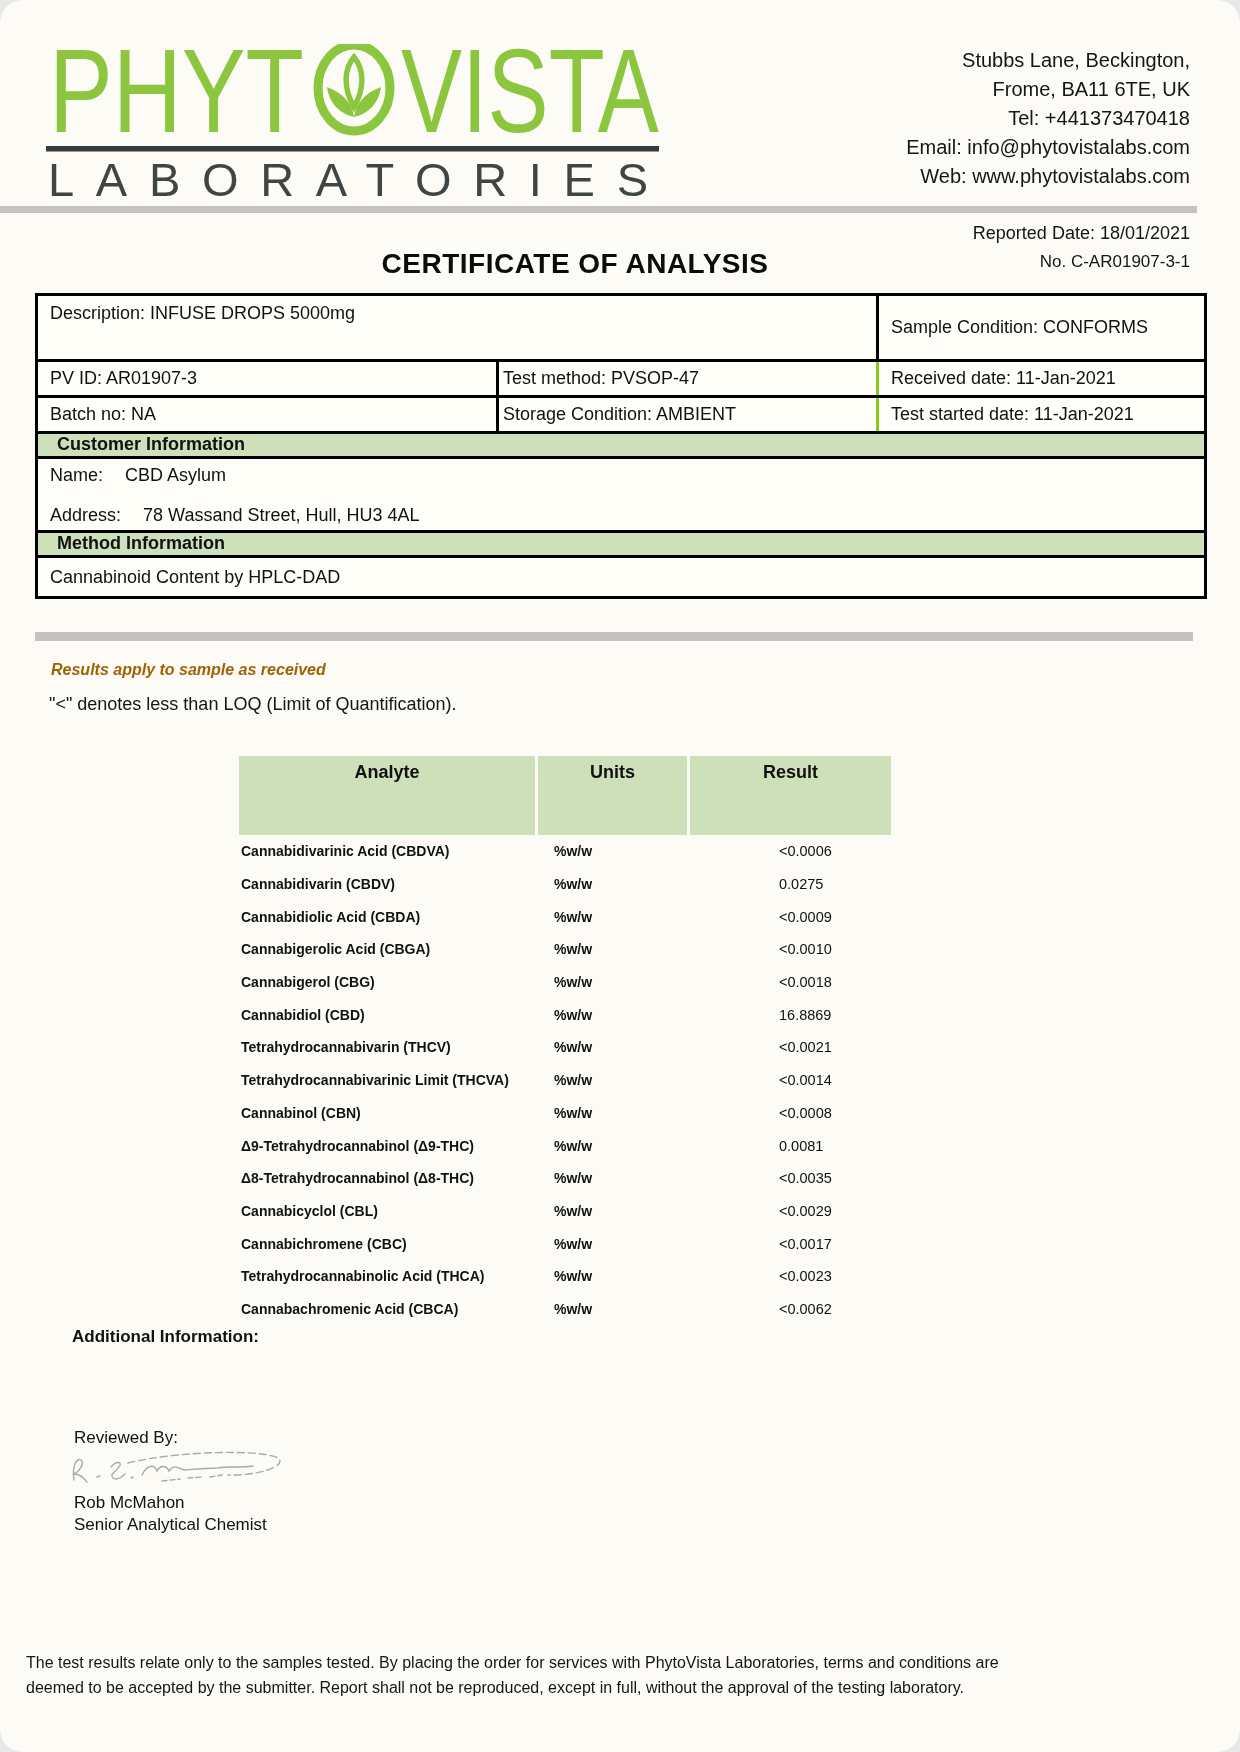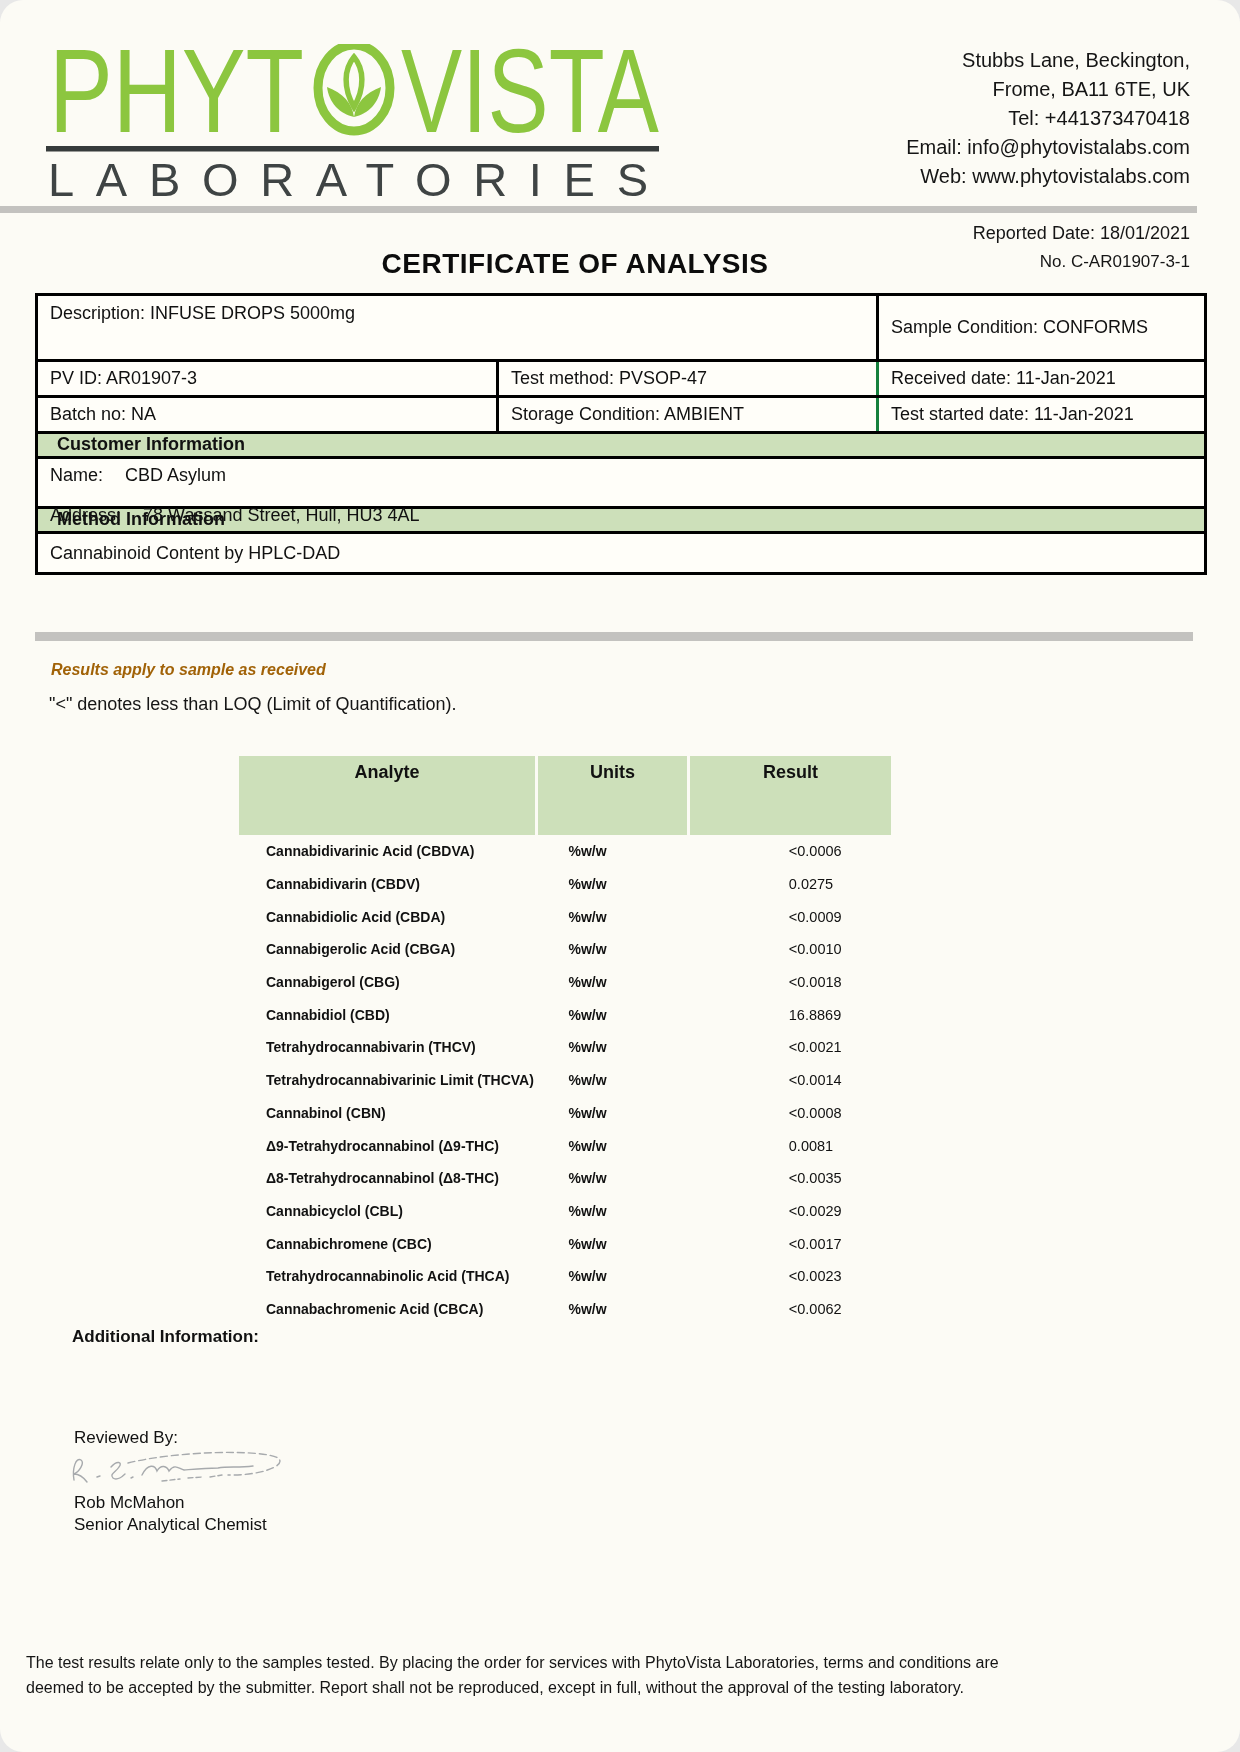--- a/index.html
+++ b/index.html
@@ -18,42 +18,42 @@
   .info-table{position:absolute;left:35px;top:293px;width:1172px;border:3px solid #000;font-size:18px;background:#fffef9;box-sizing:border-box;}
   .sec-bar{background:#cde0ba;border-bottom:3px solid #000;height:22px;line-height:21px;font-weight:bold;padding-left:19px;font-size:18px;}
   .row{display:flex;border-bottom:3px solid #000;box-sizing:border-box;}
   .row:last-child{border-bottom:none;}
   .cell{box-sizing:border-box;}
   .desc-row{height:66px;}
   .c-desc{width:841px;border-right:3px solid #000;padding:7px 10px 0 12px;}
   .c-cond{flex:1;display:flex;align-items:center;padding-left:12px;}
   .triple{height:36px;align-items:center;}
   .t1{width:461px;border-right:3px solid #000;height:100%;display:flex;align-items:center;padding-left:12px;}
-  .t2{width:380px;border-right:3px solid #15803d;height:100%;display:flex;align-items:center;padding-left:12px;}
+  .t2{width:380px;border-right:3px solid #84cc16;height:100%;display:flex;align-items:center;padding-left:4px;}
   .t3{flex:1;display:flex;align-items:center;padding-left:12px;}
-  .cust-row{height:50px;display:block;padding:6px 0 0 12px;}
+  .cust-row{height:74px;display:block;padding:6px 0 0 12px;}
   .cust-line2{margin-top:19px;}
   .method-row{height:38px;align-items:center;}
   .method-cell{padding-left:12px;}
   .label-gap{display:inline-block;width:22px;}
 
   .rule-gray-2{position:absolute;left:35px;top:632px;width:1158px;height:9px;background:#c3c2bf;}
   .note-italic{position:absolute;left:51px;top:661px;font-size:16px;font-weight:bold;font-style:italic;color:#a16207;}
   .note-loq{position:absolute;left:49px;top:694px;font-size:18px;color:#151515;}
 
   
   .results{position:absolute;left:239px;top:756px;width:652px;}
   .res-head{display:flex;gap:3px;}
   .res-head .hcell{background:#cde0ba;height:79px;box-sizing:border-box;padding-top:6px;text-align:center;font-size:18px;font-weight:bold;}
   .h-analyte{width:296px;}
   .h-units{width:149px;}
   .h-result{width:201px;}
   .res-body{margin-top:0;}
   .res-row{display:flex;height:32.7px;align-items:center;}
-  .r-analyte{width:296px;font-size:14px;font-weight:bold;padding-left:2px;box-sizing:border-box;margin-left:25px;}
+  .r-analyte{width:296px;font-size:14px;font-weight:bold;padding-left:2px;box-sizing:border-box;}
   .r-units{width:149px;font-size:14px;font-weight:bold;padding-left:19px;box-sizing:border-box;}
   .r-result{width:201px;font-size:14.5px;padding-left:95px;box-sizing:border-box;}
 
   .additional{position:absolute;left:72px;top:1327px;font-size:17px;font-weight:bold;}
   .reviewed{position:absolute;left:74px;top:1428px;font-size:17px;}
   .signature{position:absolute;left:66px;top:1448px;}
   .sig-name{position:absolute;left:74px;top:1492px;font-size:17px;line-height:22px;}
 
   .footer{position:absolute;left:26px;top:1650px;font-size:16px;line-height:25px;color:#151515;white-space:nowrap;}
 </style>

